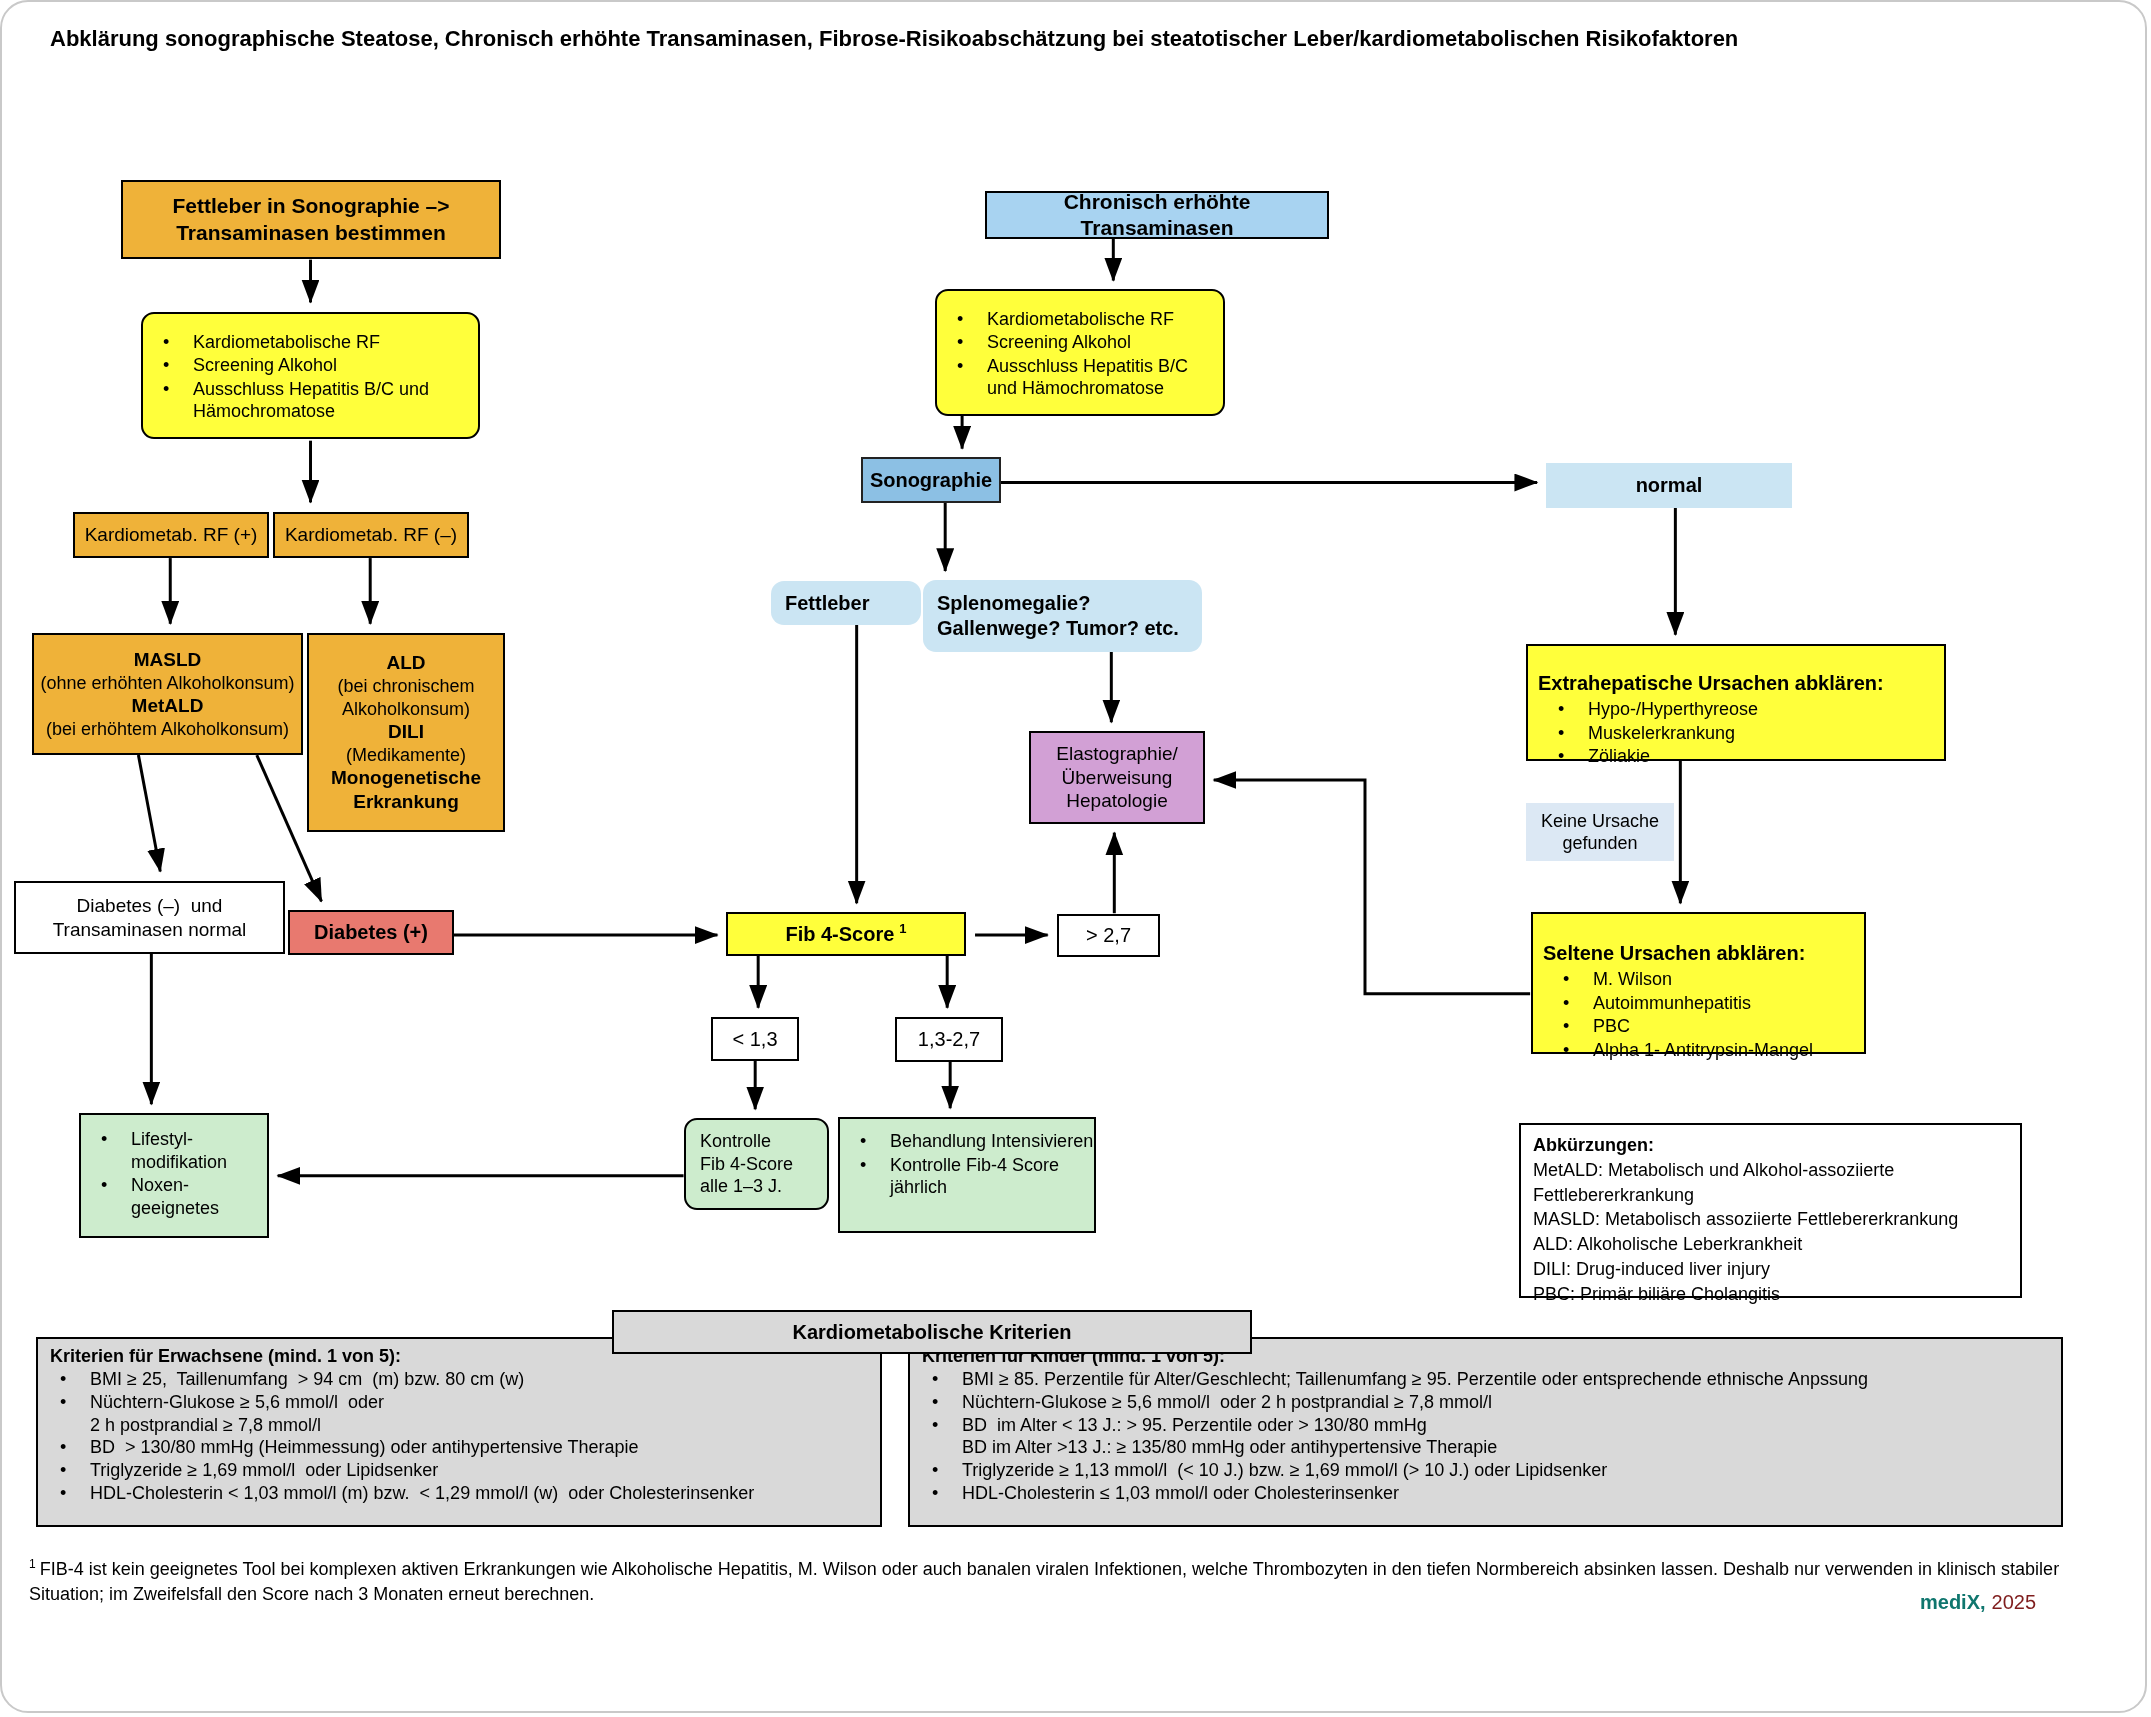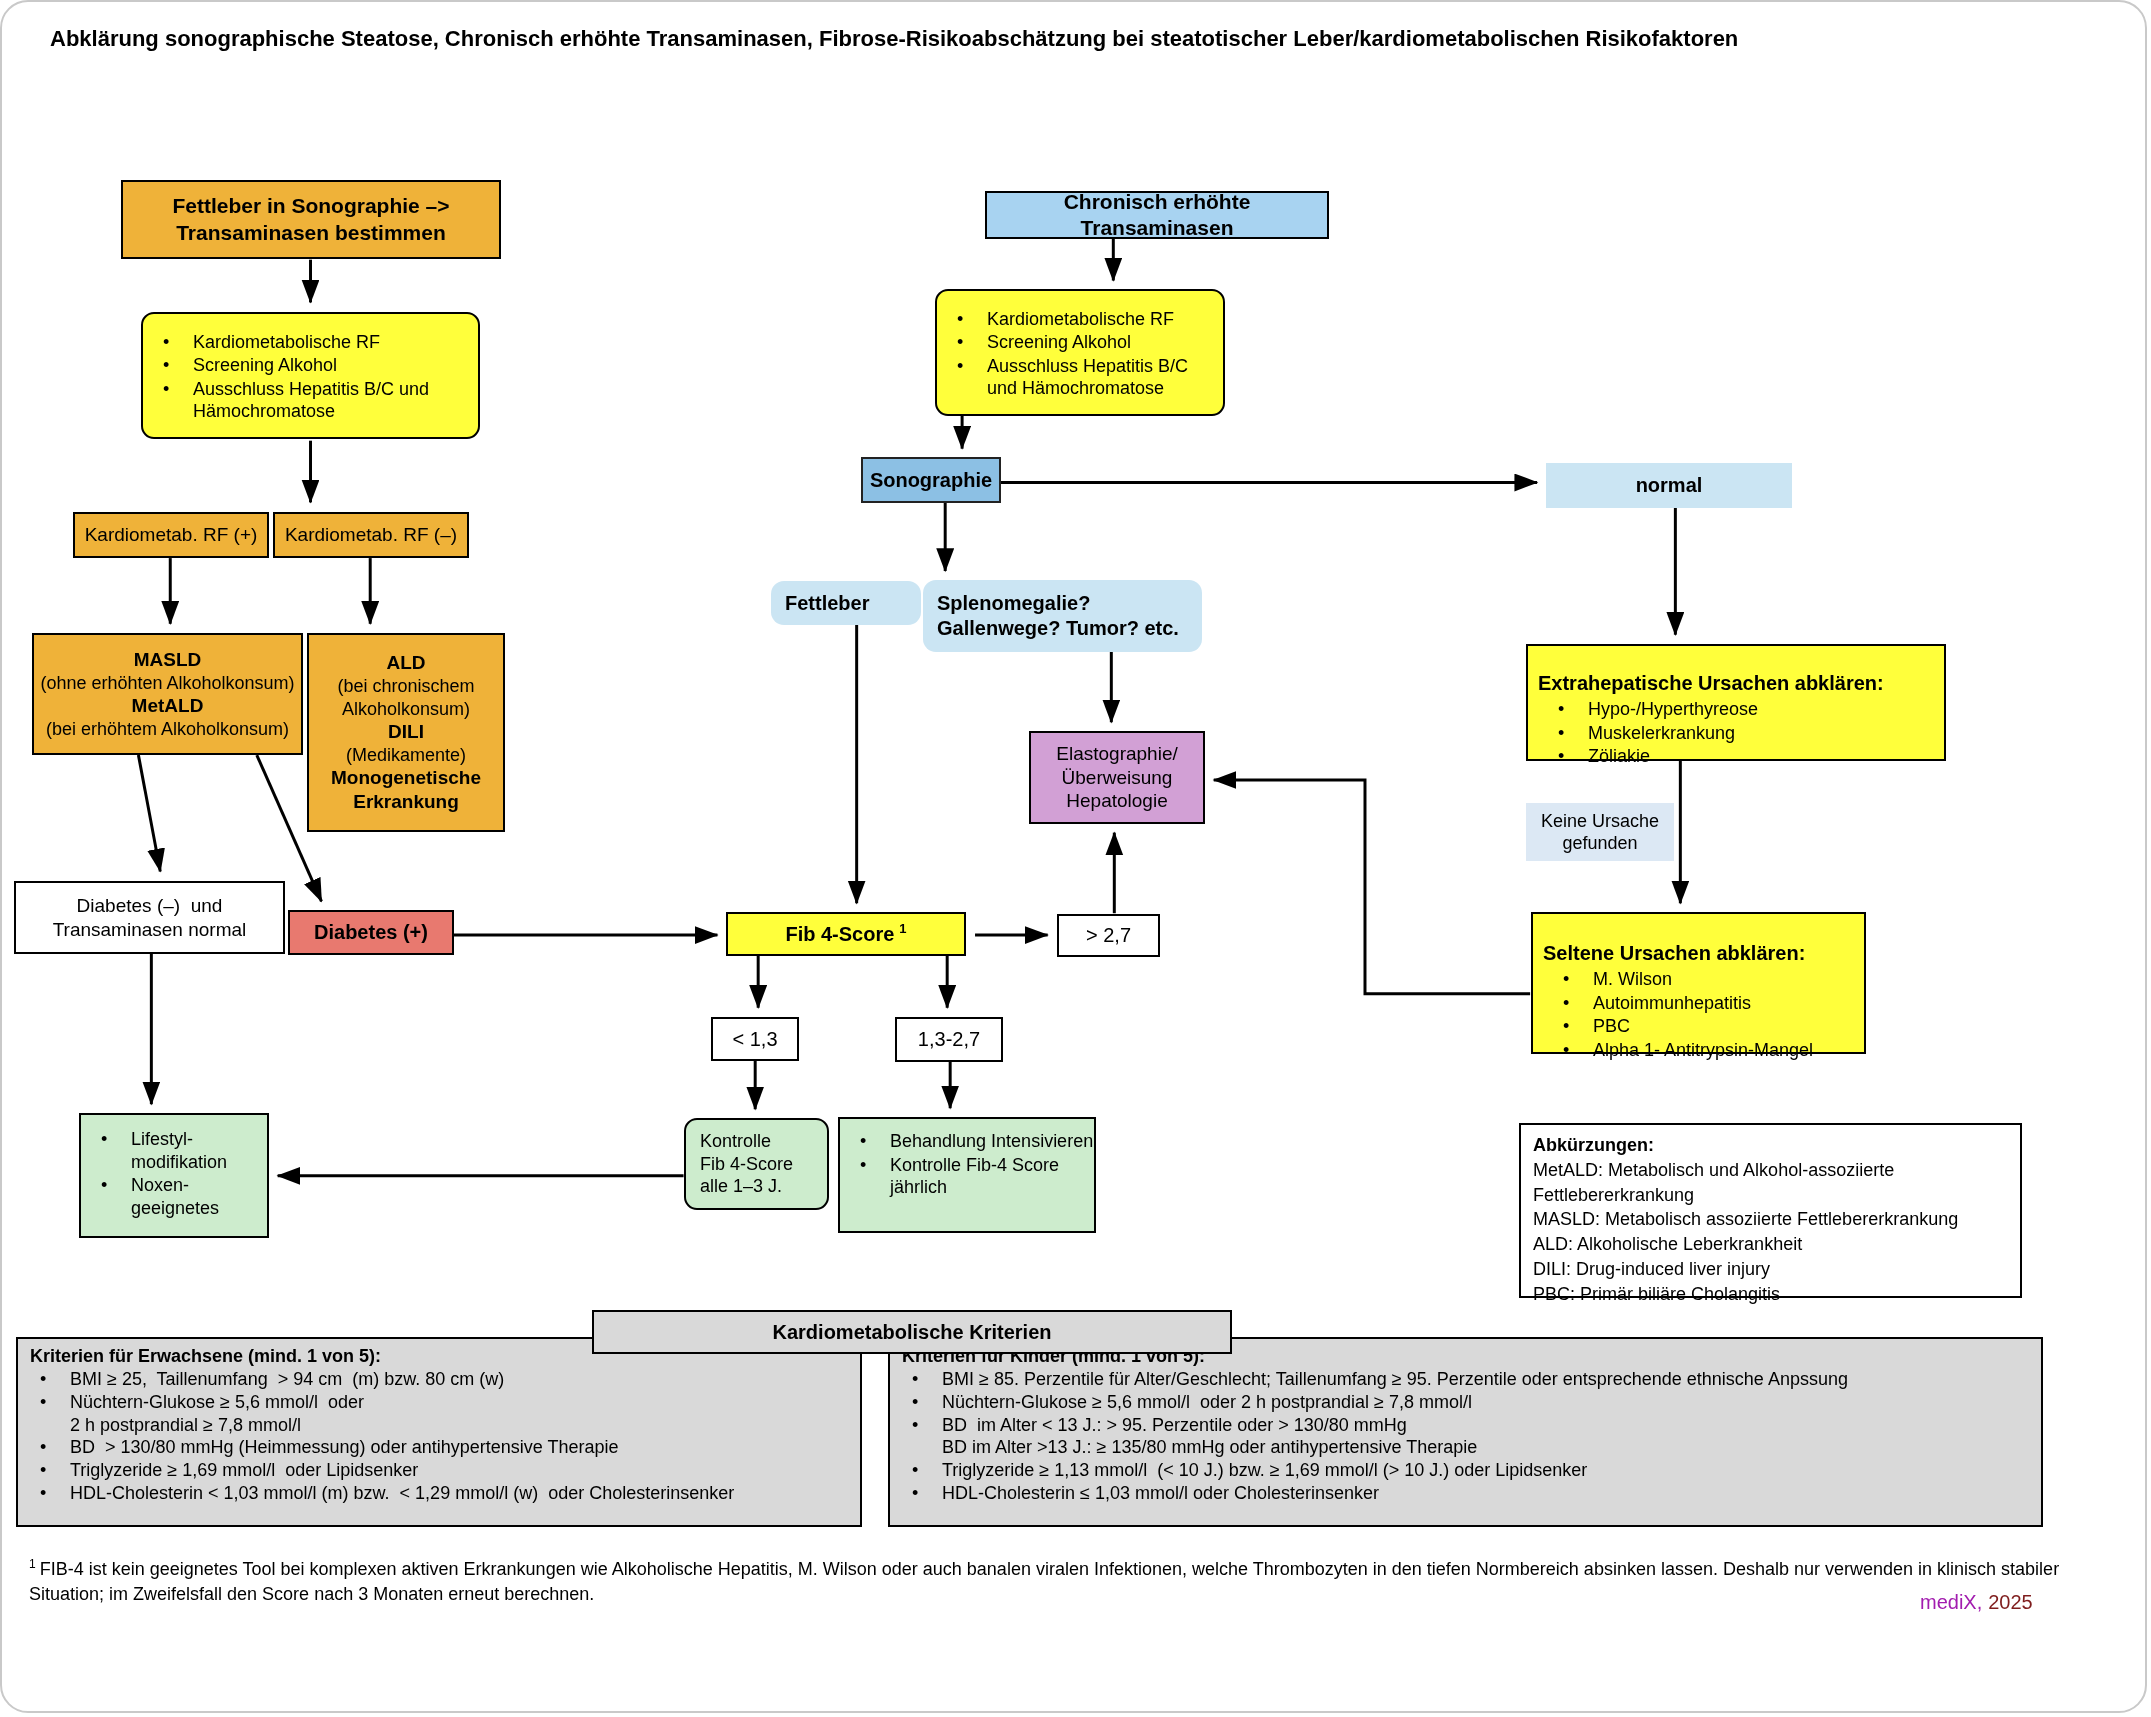--- a/index.html
+++ b/index.html
@@ -12,21 +12,21 @@
   .orange{background:#EFB239;border:2.5px solid #000;}
   .yellow{background:#FFFF3B;border:2.5px solid #000;}
   .blue{background:#A8D3F1;border:2px solid #000;}
   .bluedark{background:#8CC0E4;border:2.5px solid #222;}
   .lightblue{background:#CBE5F3;border:none;}
   .paleblue{background:#DCE8F4;border:none;}
   .purple{background:#D2A0D5;border:2.5px solid #000;}
   .red{background:#E8796F;border:2.5px solid #000;}
   .green{background:#CDECCD;border:2.5px solid #000;}
   .white{background:#fff;border:2.5px solid #000;}
-  .gray{background:#D9D9D9;border:2px solid #000;}
+  .gray{background:#D9D9D9;border:2px solid #000;margin-left:20px;}
   .fs18{font-size:18px;}
   .prelines{white-space:pre-wrap;}
   ul.bullets{list-style:none;margin:0;padding:0;}
   ul.bullets li{position:relative;padding-left:50px;white-space:pre-wrap;margin:1px 0;}
   ul.bullets li::before{content:"\2022";position:absolute;left:20px;}
   ul.crit{list-style:none;margin:0;padding:0;}
   ul.crit li{position:relative;padding-left:42px;white-space:pre-wrap;}
   ul.crit li::before{content:"\2022";position:absolute;left:12px;}
   ul.plain{list-style:none;margin:0;padding:0;}
   ul.plain li{white-space:pre-wrap;}
@@ -63,21 +63,21 @@
   #b-selten{left:1529px;top:910px;width:335px;height:142px;font-size:18px;padding:8px 10px;}
   #b-abbrev{left:1517px;top:1121px;width:503px;height:175px;background:#fff;border:2px solid #000;font-size:18px;line-height:1.38;padding:8px 12px;}
   #b-abbrev .t{font-weight:bold;}
   #b-crit-header{left:590px;top:1308px;width:640px;height:44px;font-size:20px;font-weight:bold;z-index:3;}
   #b-crit-adults{left:14px;top:1335px;width:846px;height:190px;font-size:18px;line-height:1.27;padding:6px 10px;}
   #b-crit-children{left:886px;top:1335px;width:1155px;height:190px;font-size:18px;line-height:1.27;padding:6px 10px;}
   .crit-title{font-weight:bold;padding-left:2px;}
   #footnote{position:absolute;left:27px;top:1554px;width:2094px;font-size:18px;line-height:1.4;z-index:2;}
   #footnote sup{font-size:12px;margin-right:4px;}
   #credit{position:absolute;left:1918px;top:1589px;font-size:20px;z-index:2;}
-  #credit .brand{color:#a21caf;font-weight:normal;}
+  #credit .brand{color:#0f766e;font-weight:bold;}
   #credit .year{color:#7f1d1d;margin-left:6px;}
 </style>
 </head>
 <body>
 
 <div class="canvas">
 
   <div id="title">Abklärung sonographische Steatose, Chronisch erhöhte Transaminasen, Fibrose-Risikoabschätzung bei steatotischer Leber/kardiometabolischen Risikofaktoren</div>
 
   <svg class="lines" width="2151" height="1717" viewBox="0 0 2162 1726">

